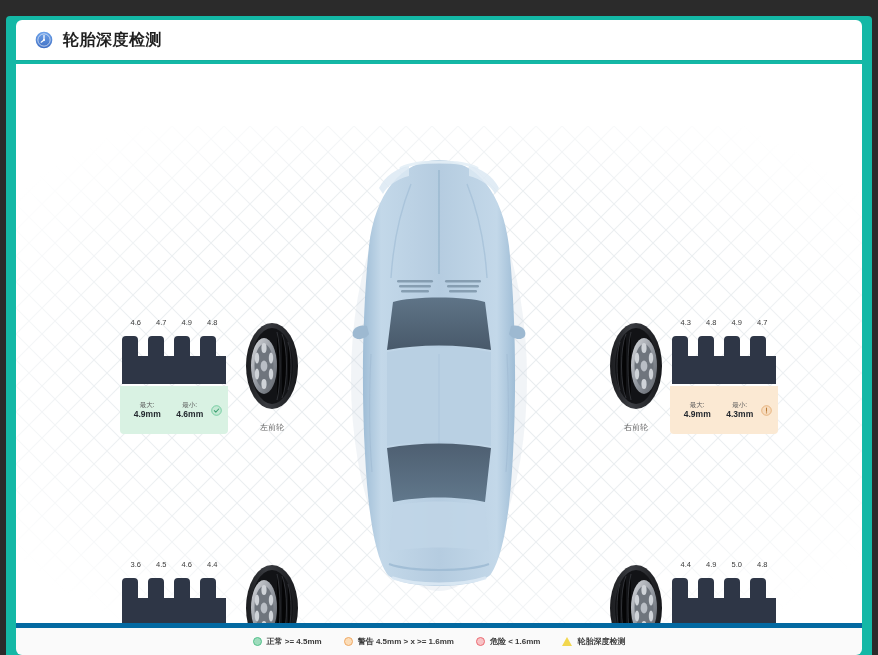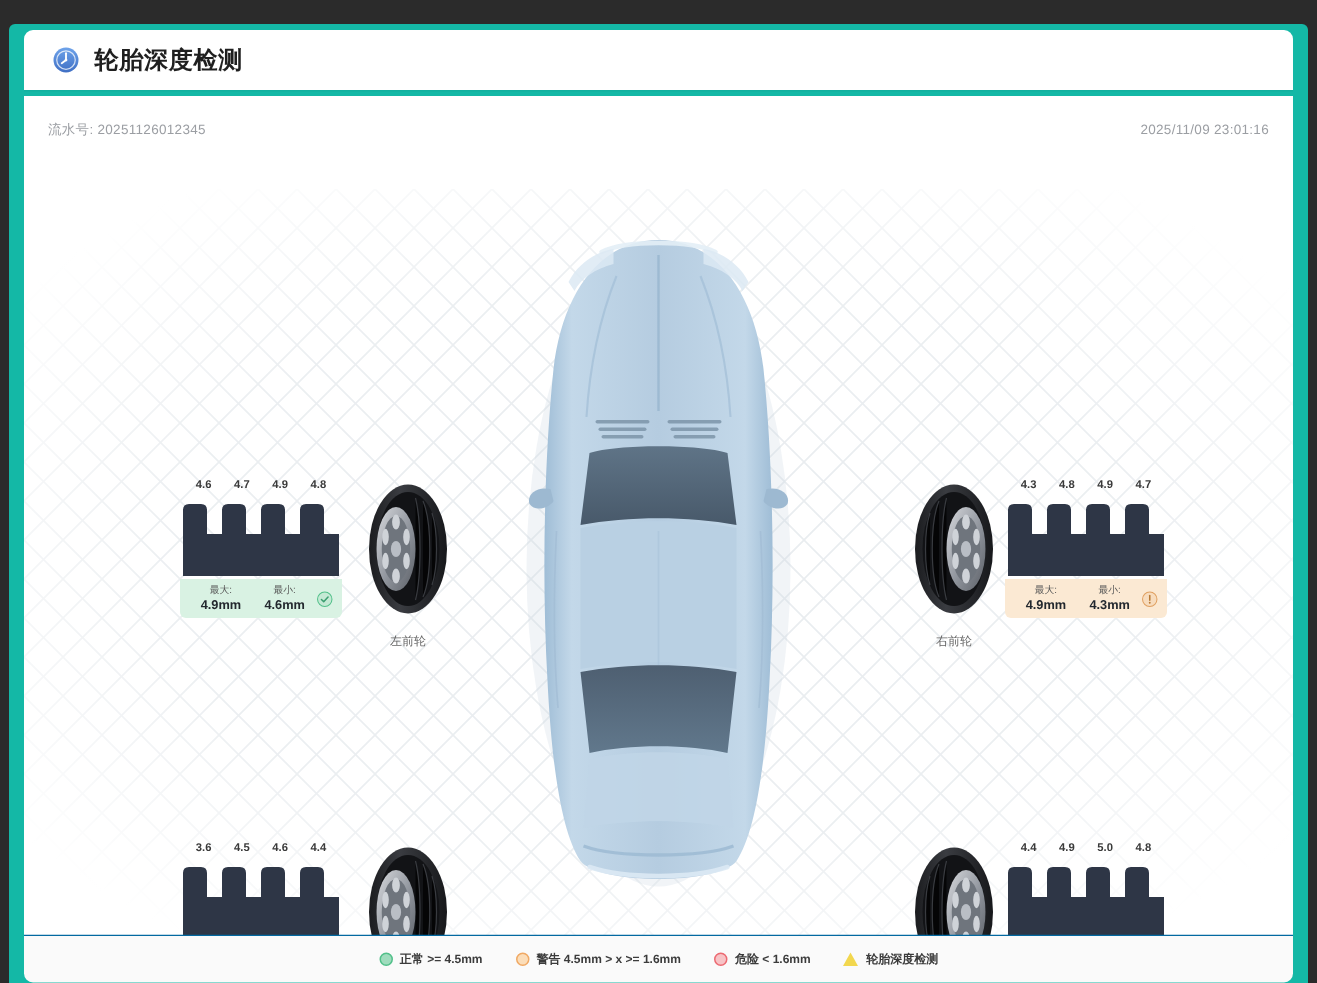--- a/index.html
+++ b/index.html
@@ -87,43 +87,43 @@
 
   
   .card { position: absolute; width: 108px; }
   .card.fl { left: 104px; top: 192px; }
   .card.fr { left: 654px; top: 192px; }
   .card.rl { left: 104px; top: 434px; }
   .card.rr { left: 654px; top: 434px; }
 
   .depths {
     display: flex; justify-content: space-around;
-    font-size: 7.5px; color: #3a3a3a; font-weight: bold;
+    font-size: 7.5px; color: #3a3a3a; font-weight: normal;
     margin-bottom: 3px; padding: 0 3px;
   }
   .tread { width: 108px; height: 56px; display: block; }
 
   .summary {
     display: flex; align-items: center;
-    height: 26px; border-radius: 0 0 4px 4px;
+    height: 48px; border-radius: 0 0 4px 4px;
     padding: 0 6px;
   }
   .summary.ok { background: #d9f2e3; }
   .summary.warn { background: #fbe9d3; }
   .sum-col { flex: 1; text-align: center; line-height: 1.25; }
   .sum-k { font-size: 6.5px; color: #555; display: block; }
   .sum-v { font-size: 8.5px; font-weight: bold; color: #23282e; display: block; }
   .badge { width: 11px; height: 11px; flex: 0 0 11px; }
 
   
   .legend {
     position: absolute; left: 10px; bottom: 4px;
     width: 846px; height: 32px;
     background: #fafafa;
-    border-top: 1px solid #0369a1;
+    border-top: 5px solid #0369a1;
     border-radius: 0 0 6px 6px;
     display: flex; align-items: center; justify-content: center;
     gap: 22px;
   }
   .legend-item { display: flex; align-items: center; gap: 5px; }
   .legend-item span { font-size: 8px; color: #3b3b3b; font-weight: bold; }
   .dot { width: 9px; height: 9px; border-radius: 50%; display: block; }
   .tri { width: 0; height: 0; border-left: 5px solid transparent;
          border-right: 5px solid transparent; }
 </style>
@@ -144,24 +144,20 @@
       <circle cx="12" cy="12" r="7.4" fill="none" stroke="#ffffff" stroke-width="1" opacity=".75"></circle>
       <line x1="12" y1="12" x2="12" y2="6.6" stroke="#ffffff" stroke-width="1.5" stroke-linecap="round"></line>
       <line x1="12" y1="12" x2="8.6" y2="14.6" stroke="#ffffff" stroke-width="1.5" stroke-linecap="round"></line>
       <circle cx="12" cy="12" r="1.1" fill="#ffffff"></circle>
     </svg>
     <div class="header-title">轮胎深度检测</div>
   </div>
 
   <div class="sheet">
 
-    <div class="meta">
-      <span>流水号: 20251126012345</span>
-      <span>2025/11/09 23:01:16</span>
-    </div>
 
 
     <div class="canvas">
 
       <svg class="hatch">
         <defs>
           <pattern id="xh" width="26" height="26" patternUnits="userSpaceOnUse">
             <path d="M0 26 L26 0 M-6 6 L6 -6 M20 32 L32 20" stroke="#e8ecef" stroke-width="1.1" fill="none"></path>
             <path d="M0 0 L26 26 M-6 20 L6 32 M20 -6 L32 6" stroke="#e8ecef" stroke-width="1.1" fill="none"></path>
           </pattern>

